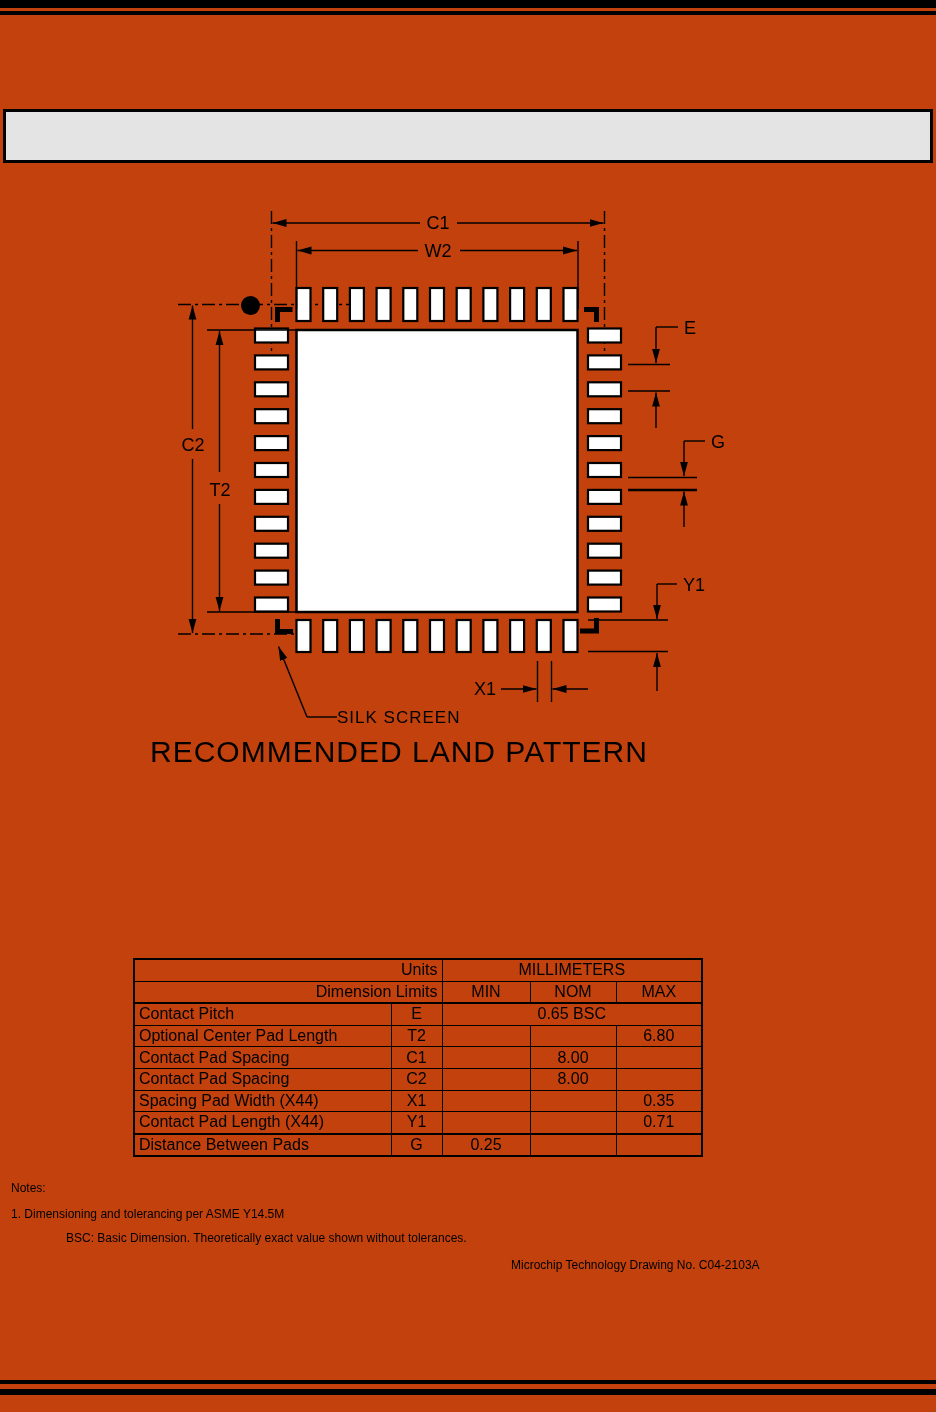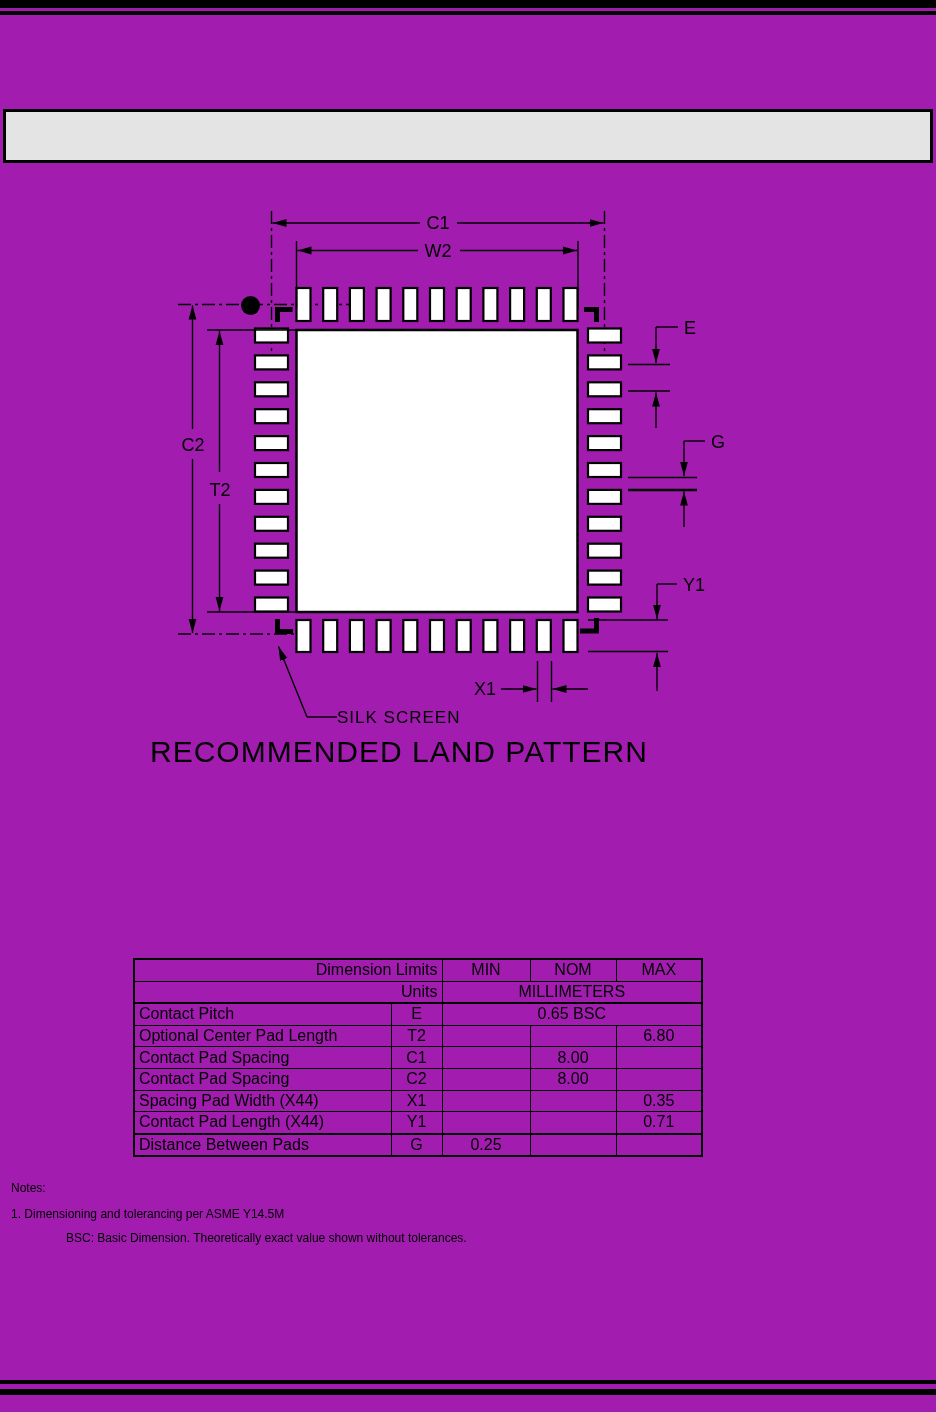--- a/index.html
+++ b/index.html
@@ -1,16 +1,16 @@
 <!DOCTYPE html>
 <html><head>
 <meta charset="utf-8">
 <style>
   html,body{margin:0;padding:0;background:#fff;}
-  #page{position:relative;width:936px;height:1412px;background:#a21caf;overflow:hidden;
+  #page{position:relative;width:936px;height:1412px;background:#c2410c;overflow:hidden;
         font-family:"Liberation Sans",sans-serif;color:#000;}
   .bar{position:absolute;left:0;width:936px;background:#000;}
   #header-box{position:absolute;left:3px;top:109px;width:930px;height:54px;
               border:3px solid #000;background:#e4e4e4;box-sizing:border-box;}
   #diagram-svg{position:absolute;left:0;top:0;}
   svg text{font-family:"Liberation Sans",sans-serif;fill:#000;}
   .dimtxt{font-size:18px;}
   .silktxt{font-size:17px;letter-spacing:1px;}
   #land-title{position:absolute;left:150px;top:735px;width:575px;text-align:left;
               font-size:30px;letter-spacing:1px;white-space:nowrap;}
@@ -182,29 +182,29 @@
   <table id="dim-table">
     <colgroup>
       <col style="width:257px">
         <col style="width:51px">
       <col style="width:88px">
         <col style="width:86px">
         <col style="width:86px">
     </colgroup>
     <tbody>
         <tr>
+      <td colspan="2" class="ralign">Units</td>
+      <td colspan="3">MILLIMETERS</td>
+    </tr>
+    <tr>
       <td colspan="2" class="ralign">Dimension Limits</td>
       <td>MIN</td>
       <td>NOM</td>
       <td>MAX</td>
     </tr>
-    <tr>
-      <td colspan="2" class="ralign">Units</td>
-      <td colspan="3">MILLIMETERS</td>
-    </tr>
     <tr class="thick-top">
       <td class="name">Contact Pitch</td>
       <td>E</td>
       <td colspan="3">0.65 BSC</td>
     </tr>
     <tr>
       <td class="name">Optional Center Pad Length</td>
       <td>T2</td>
       <td></td>
       <td></td>
@@ -244,17 +244,18 @@
       <td>0.25</td>
       <td></td>
       <td></td>
     </tr>
   </tbody>
     </table>
 
   <div class="note" style="left:5px;top:1181px;">Notes:</div>
   <div class="note" style="left:5px;top:1207px;">1. Dimensioning and tolerancing per ASME Y14.5M</div>
   <div class="note" style="left:60px;top:1231px;">BSC: Basic Dimension. Theoretically exact value shown without tolerances.</div>
+  <div class="note" style="left:505px;top:1258px;">Microchip Technology Drawing No. C04-2103A</div>
 
   <div class="bar" style="top:1380px;height:3.5px;"></div>
   <div class="bar" style="top:1389px;height:6px;"></div>
 
 </div>
 
 </body></html>

